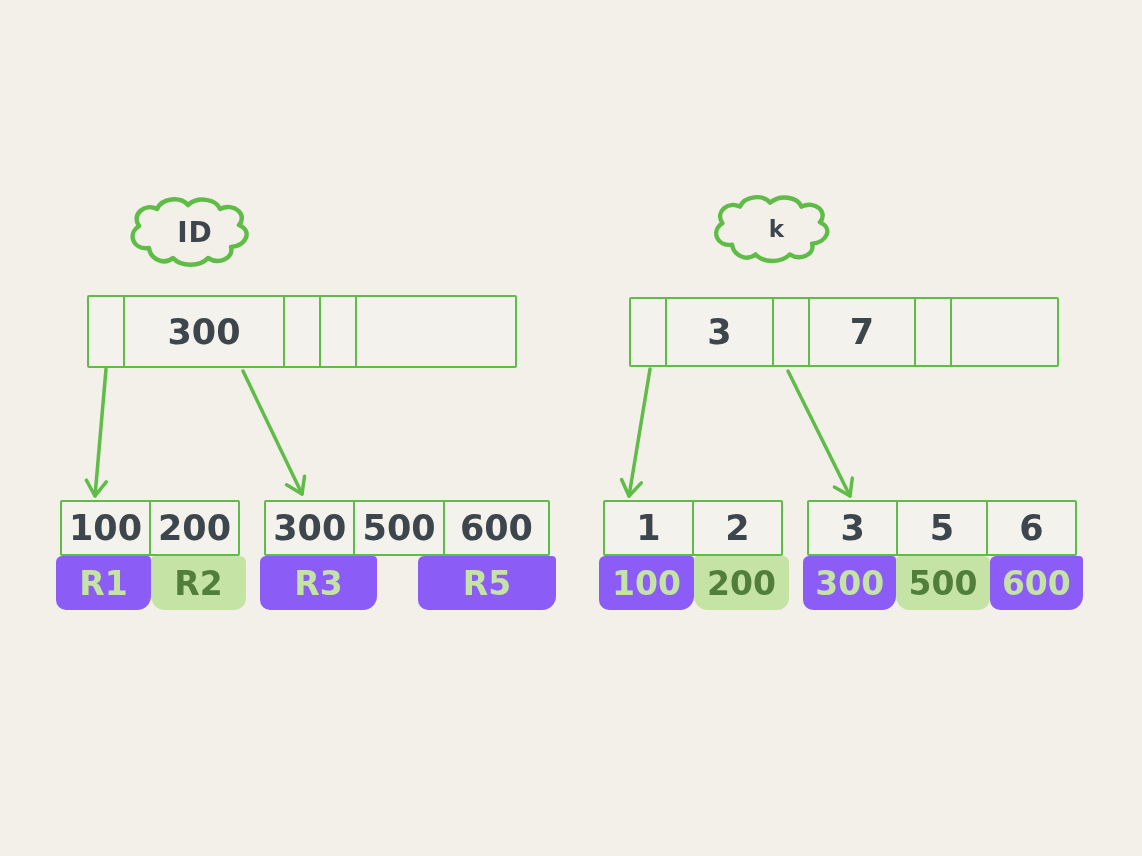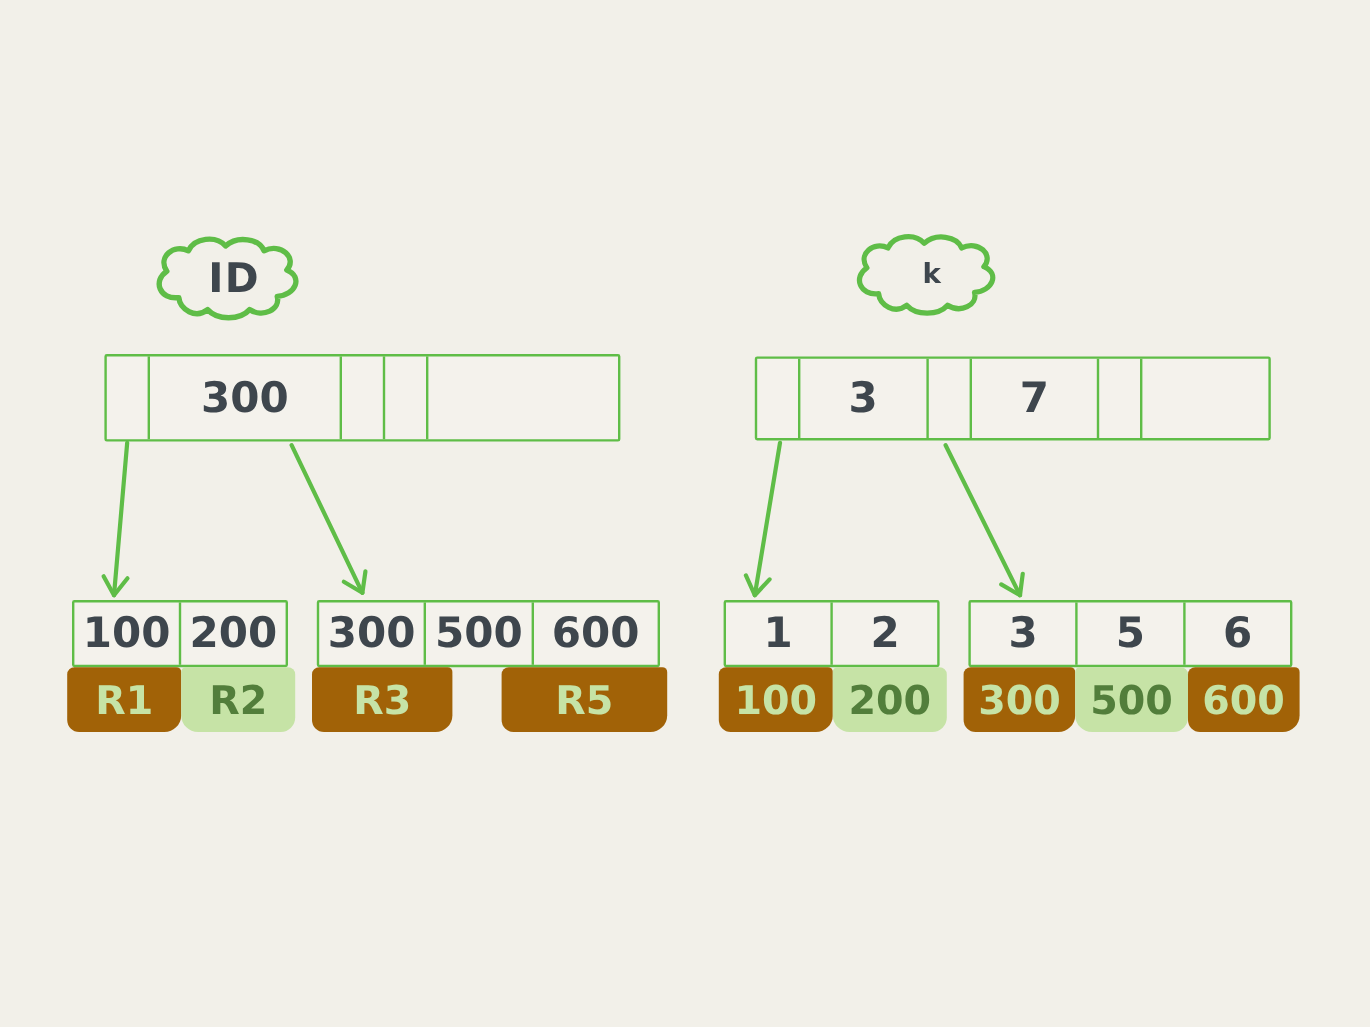--- a/index.html
+++ b/index.html
@@ -23,21 +23,21 @@
     position: absolute;
     inset: 0;
     display: flex;
     align-items: center;
     justify-content: center;
     color: #3e464d;
     font-weight: 600;
     letter-spacing: 1px;
     padding-bottom: 4px;
   }
-  .cloud-label.big { font-size: 34px; }
+  .cloud-label.big { font-size: 28px; }
   .cloud-label.small { font-size: 23px; }
 
   
   .bar {
     position: absolute;
     display: flex;
     box-sizing: border-box;
     border: 2.5px solid #5fbd47;
     border-radius: 2px;
     background: #f4f2ec;
@@ -88,21 +88,21 @@
     flex: 1 1 0;
     display: flex;
     align-items: center;
     justify-content: center;
     font-size: 33px;
     font-weight: 600;
     height: 100%;
   }
   .pblock.wider { flex: 1.18 1 0; }
   .pblock.dark {
-    background: #a16207;
+    background: #8b5cf6;
     color: #c6e3a6;
     border-radius: 6px 4px 14px 10px;
   }
   .pblock.light {
     background: #c6e3a6;
     color: #527e3b;
     border-radius: 4px 6px 12px 14px;
   }
 
   

